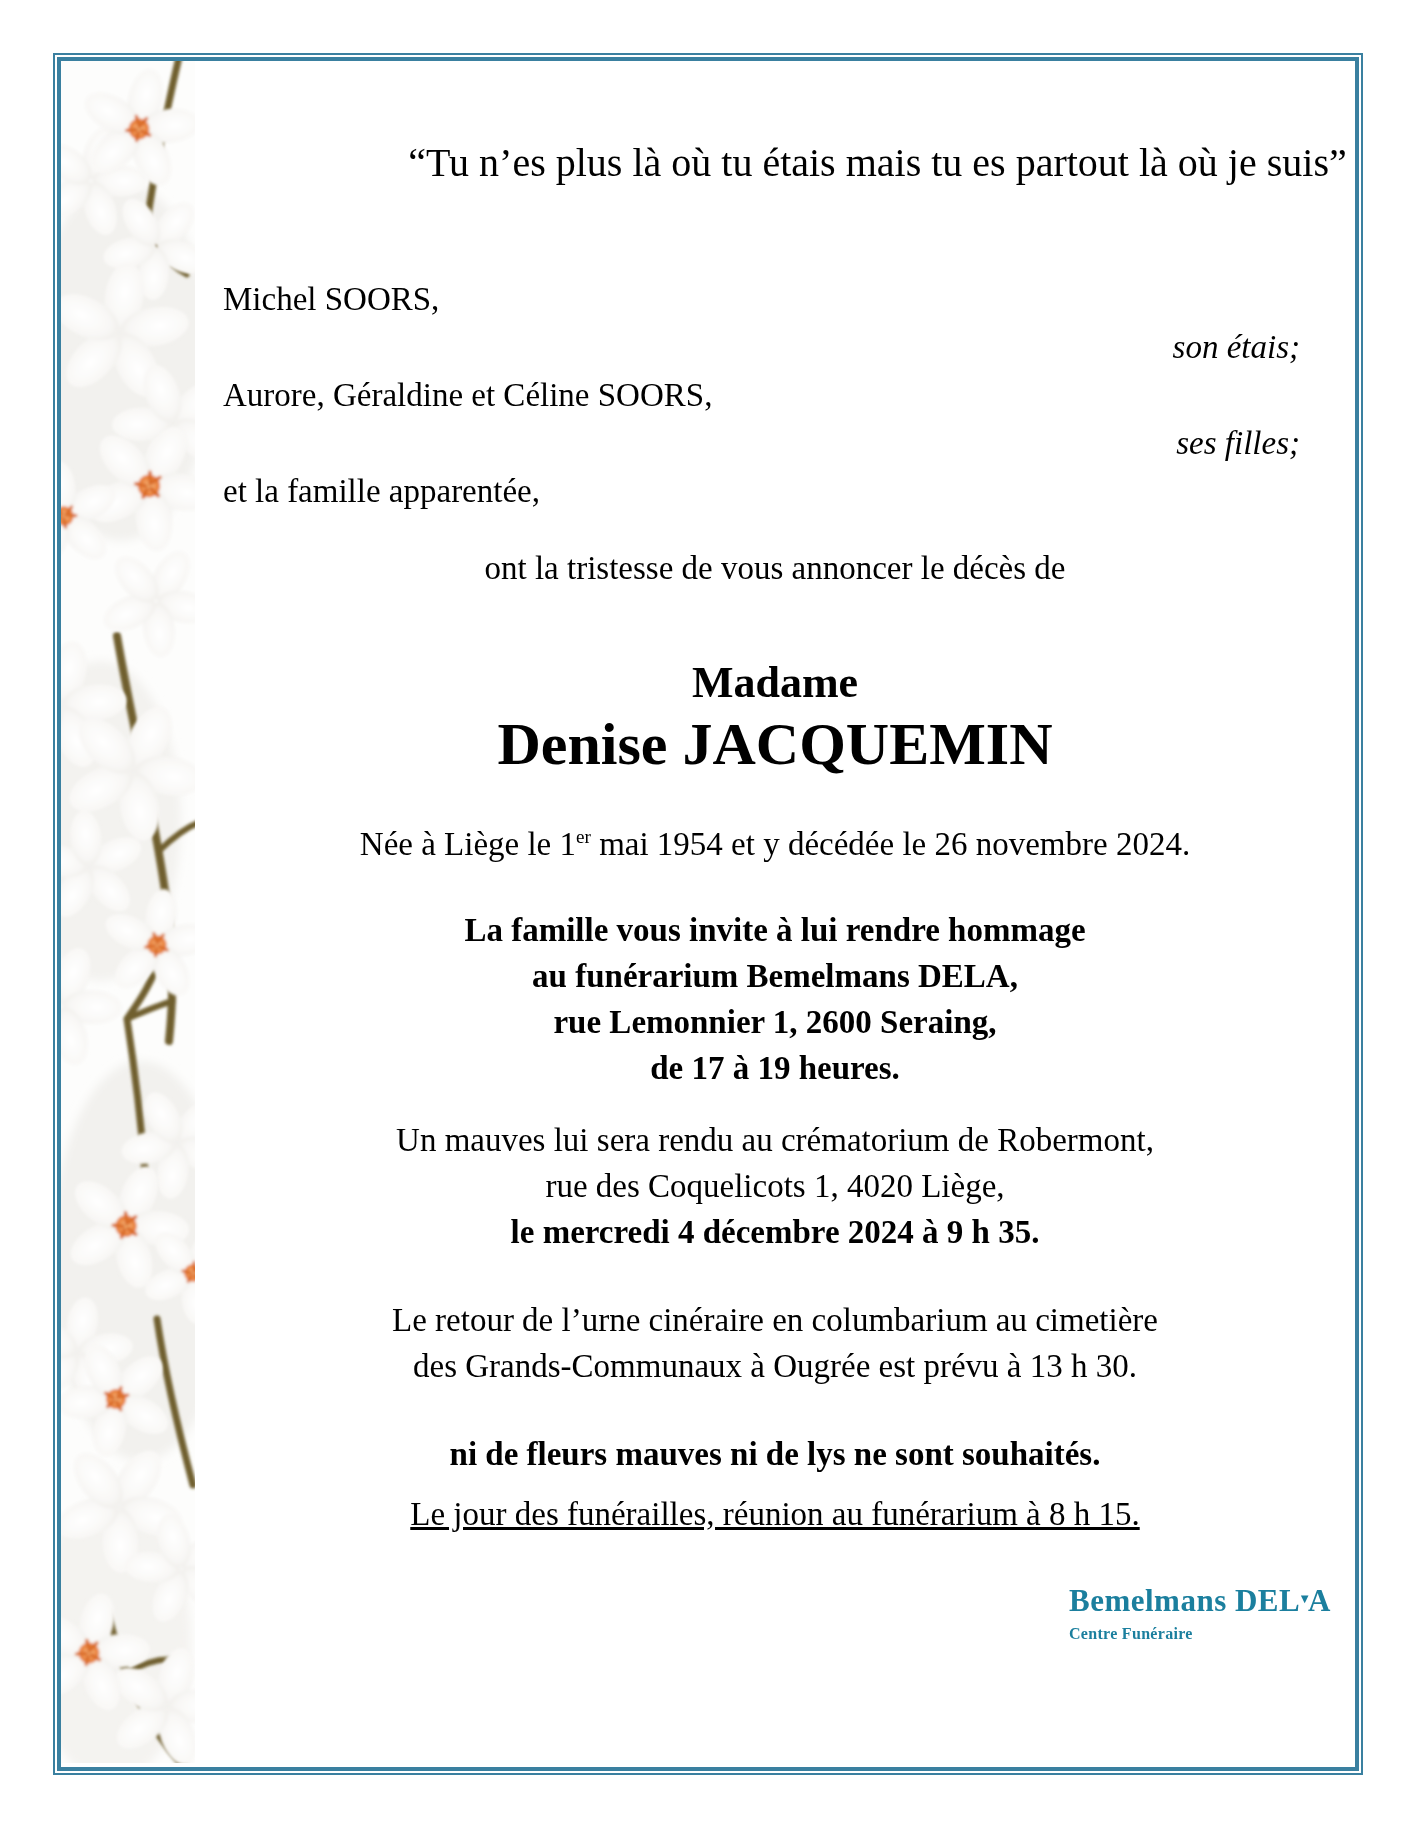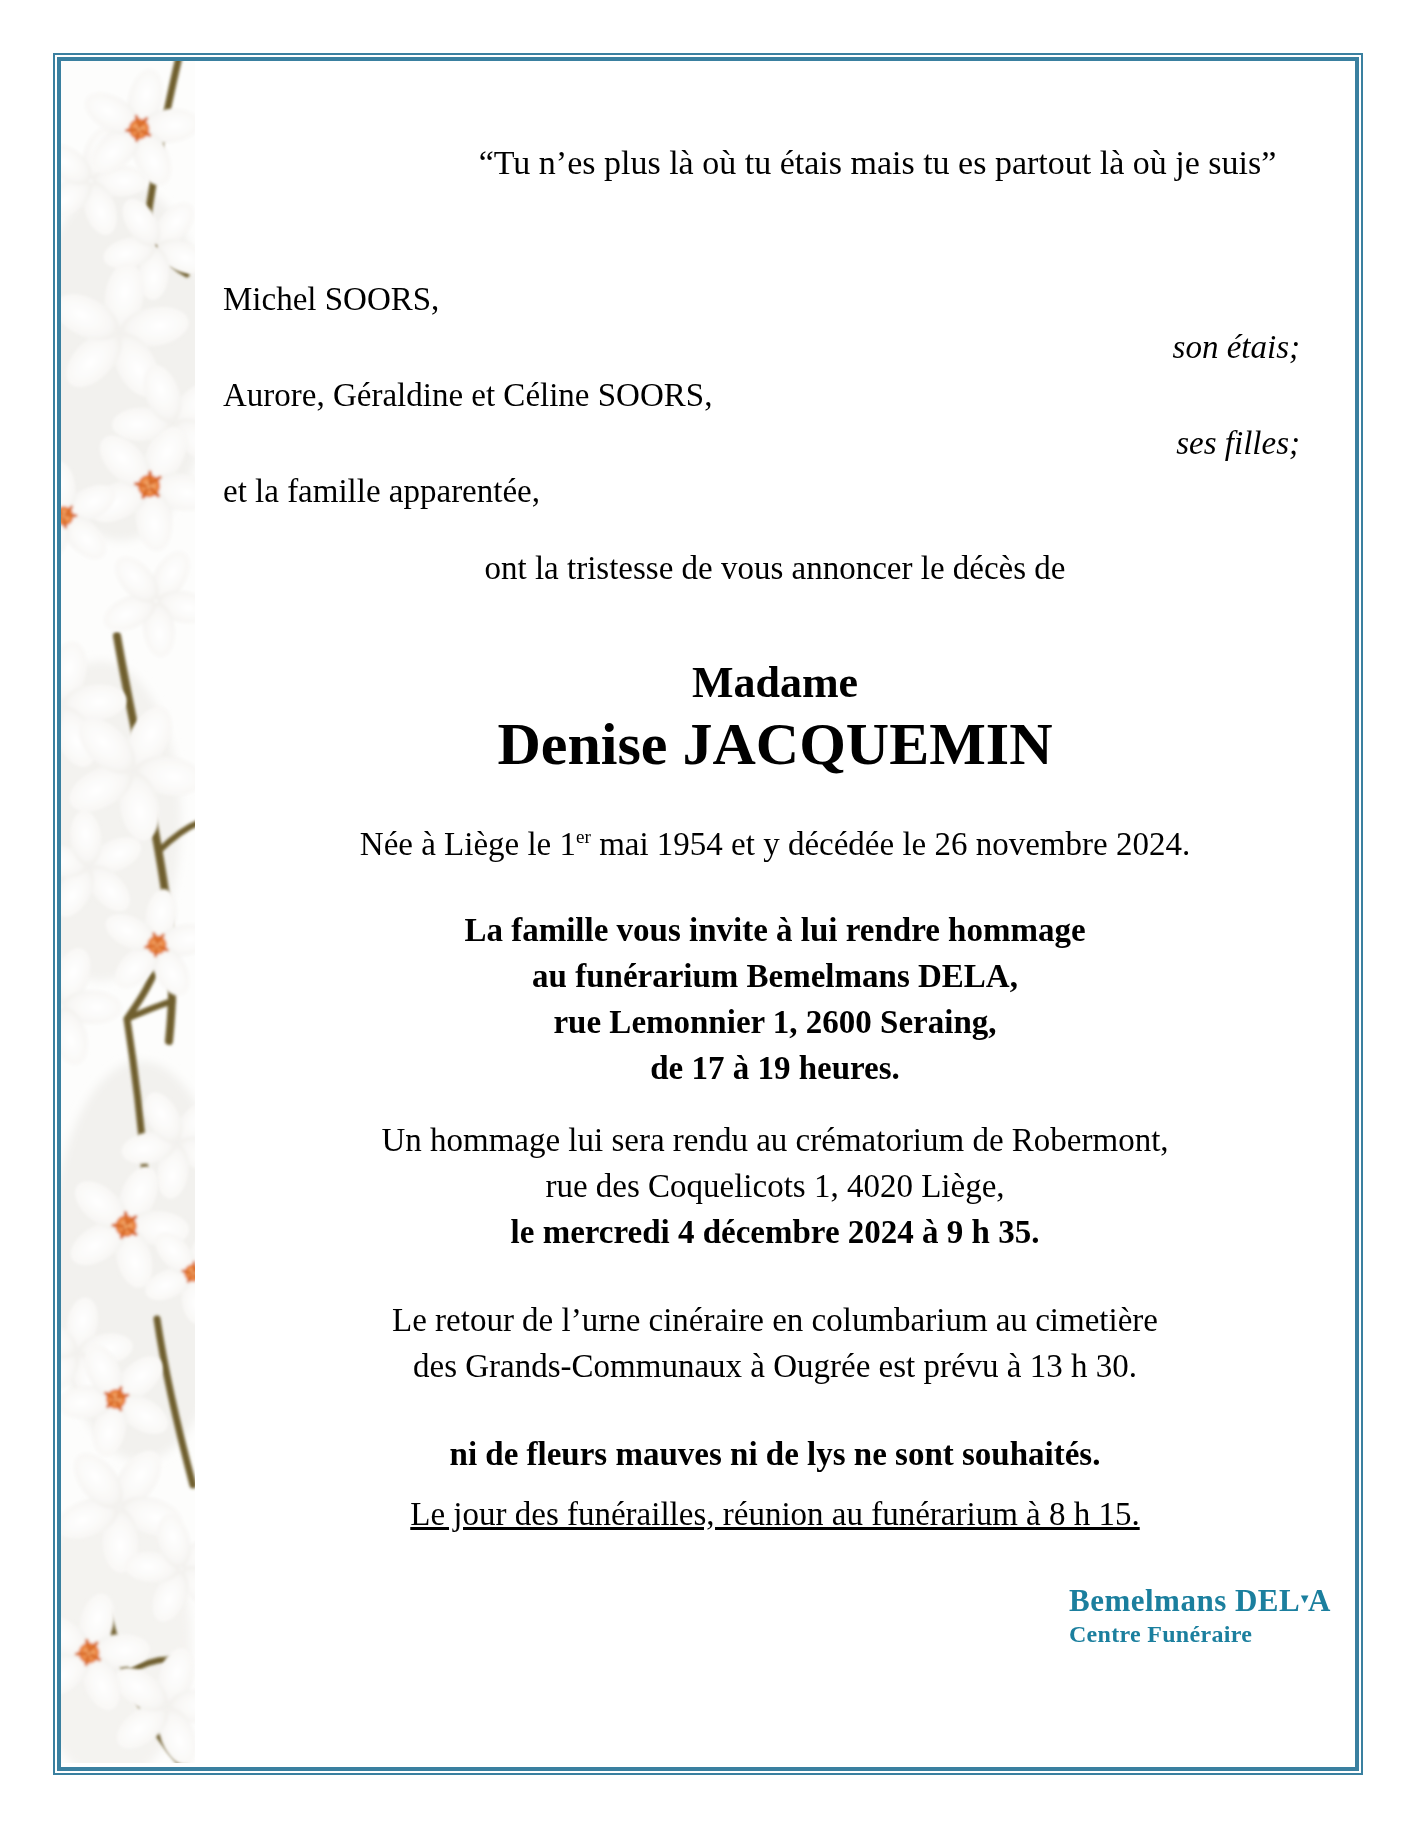--- a/index.html
+++ b/index.html
@@ -18,21 +18,21 @@
     outline:2px solid var(--frame-border);outline-offset:2px;background:#ffffff;
   }
   .orchid-strip{
     position:absolute;left:0;top:0;width:134px;height:1702px;overflow:hidden;
   }
   .content{
     position:absolute;left:134px;top:0;right:0;bottom:0;
     display:flex;flex-direction:column;align-items:stretch;
     text-align:center;font-size:33px;line-height:46px;
   }
-  .quote{margin-top:84px;padding-left:205px;font-size:34px;line-height:36px;}
+  .quote{margin-top:84px;padding-left:205px;font-size:40px;line-height:36px;}
   .mourners{margin-top:94px;line-height:48px;}
   .mourner-name{text-align:left;padding-left:28px;}
   .mourner-relation{text-align:right;padding-right:55px;font-style:italic;}
   .announce{margin-top:30px;}
   .deceased-title{margin-top:66px;font-weight:bold;font-size:44px;line-height:52px;}
   .deceased-name{font-weight:bold;font-size:60px;line-height:70px;}
   .life-line{margin-top:42px;}
   .block{margin-top:0;}
   .tribute{margin-top:40px;font-weight:bold;}
   .cremation{margin-top:26px;}
@@ -40,21 +40,21 @@
   .urn{margin-top:42px;}
   .wishes{margin-top:42px;font-weight:bold;}
   .funeral-note{margin-top:14px;text-decoration:underline;}
   sup{font-size:0.58em;vertical-align:super;line-height:0;}
   .logo{
     margin-top:44px;align-self:flex-end;margin-right:24px;text-align:left;
     color:var(--logo-teal);
   }
   .brand{font-weight:bold;font-size:31px;line-height:36px;letter-spacing:0.5px;}
   .brand .tri{font-size:0.42em;vertical-align:0.62em;letter-spacing:-1px;margin:0 -2px;}
-  .brand-sub{font-weight:bold;font-size:24px;line-height:24px;margin-top:3px;letter-spacing:0.3px;}
+  .brand-sub{font-weight:bold;font-size:16px;line-height:24px;margin-top:3px;letter-spacing:0.3px;}
 </style>
 </head>
 <body>
 
 <div class="frame">
 
   <div class="orchid-strip">
     <svg width="134" height="1702" viewBox="0 0 134 1702" xmlns="http://www.w3.org/2000/svg">
       <defs>
         <radialGradient id="pg" cx="50%" cy="42%" r="72%">
@@ -158,21 +158,21 @@
     <div class="life-line"><span>Née à Liège le 1</span><sup>er</sup><span> mai 1954 et y décédée le 26 novembre 2024.</span></div>
 
     <div class="block tribute">
       <div>La famille vous invite à lui rendre hommage</div>
       <div>au funérarium Bemelmans DELA,</div>
       <div>rue Lemonnier 1, 2600 Seraing,</div>
       <div>de 17 à 19 heures.</div>
     </div>
 
     <div class="block cremation">
-      <div>Un hommage lui sera rendu au crématorium de Robermont,</div>
+      <div>Un mauves lui sera rendu au crématorium de Robermont,</div>
       <div>rue des Coquelicots 1, 4020 Liège,</div>
       <div class="bold">le mercredi 4 décembre 2024 à 9 h 35.</div>
     </div>
 
     <div class="block urn">
       <div>Le retour de l’urne cinéraire en columbarium au cimetière</div>
       <div>des Grands-Communaux à Ougrée est prévu à 13 h 30.</div>
     </div>
 
     <div class="block wishes">

